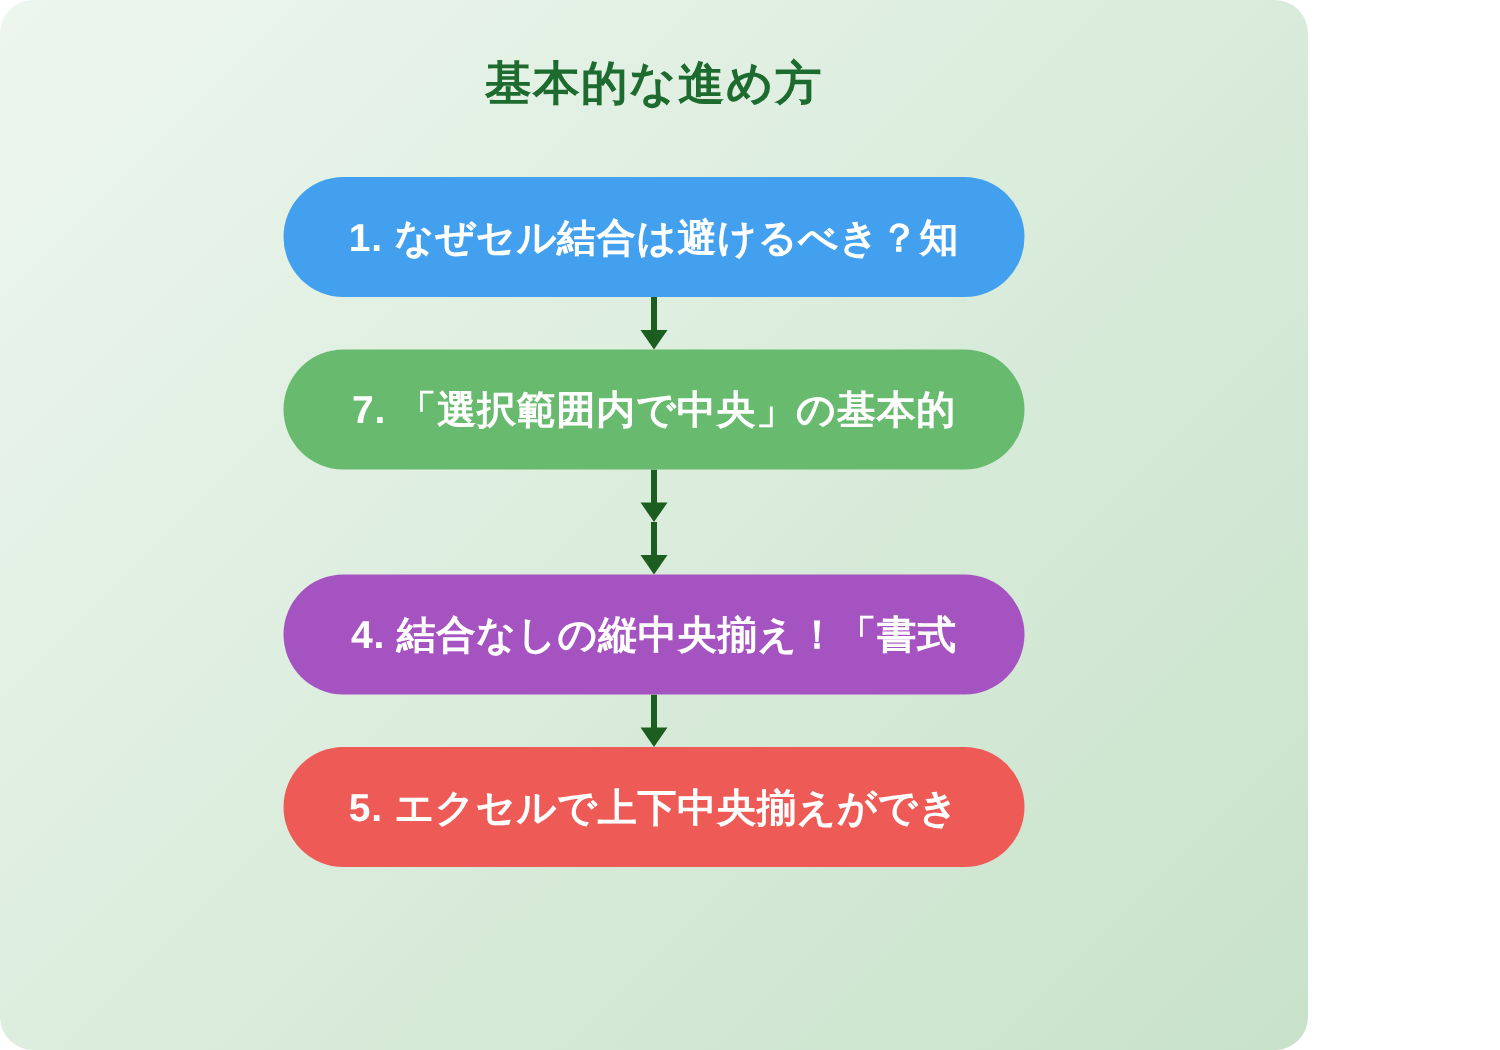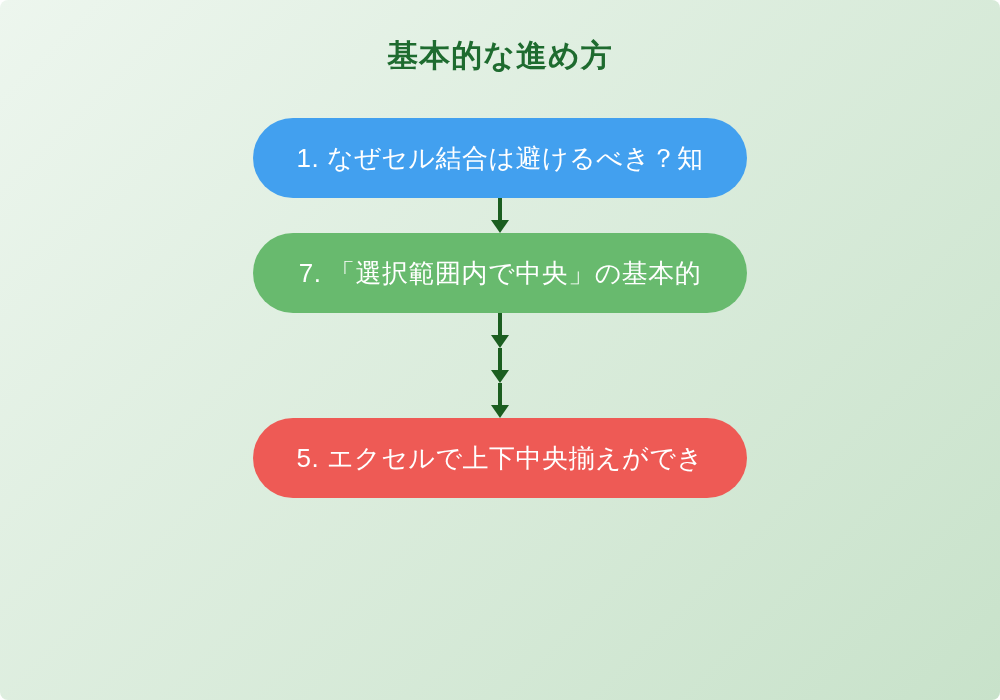--- a/index.html
+++ b/index.html
@@ -3,23 +3,23 @@
 <meta charset="utf-8">
 <style>
   html, body {
     margin: 0;
     padding: 0;
     background: #ffffff;
     font-family: "Liberation Sans", "DejaVu Sans", sans-serif;
   }
   .canvas {
     position: relative;
-    width: 1000px;
+    width: 872px;
     height: 700px;
-    border-radius: 8px;
+    border-radius: 22px;
     background: linear-gradient(135deg, var(--bg-start, #edf6ee) 0%, var(--bg-end, #c8e2ca) 100%);
     overflow: hidden;
     box-sizing: border-box;
   }
   .title {
     margin: 0;
     padding-top: 34px;
     height: 44px;
     line-height: 44px;
     text-align: center;
@@ -36,21 +36,21 @@
   }
   .pill {
     width: 494px;
     height: 80px;
     border-radius: 40px;
     display: flex;
     align-items: center;
     justify-content: center;
     color: #ffffff;
     font-size: 26px;
-    font-weight: 400;
+    font-weight: 700;
     letter-spacing: 0.5px;
     white-space: nowrap;
     box-sizing: border-box;
   }
   .arrow {
     display: block;
     width: 20px;
     height: 35px;
     fill: var(--arrow-color, #1b5e20);
     flex: 0 0 auto;
@@ -77,20 +77,21 @@
       <rect x="8" y="0" width="4" height="24"></rect>
       <polygon points="1,22 19,22 10,35"></polygon>
     </svg>
 
 
     <svg class="arrow" viewBox="0 0 20 35" aria-hidden="true">
       <rect x="8" y="0" width="4" height="24"></rect>
       <polygon points="1,22 19,22 10,35"></polygon>
     </svg>
 
+    <div class="pill" style="background: rgb(165, 83, 193);">4. 結合なしの縦中央揃え！「書式</div>
 
     <svg class="arrow" viewBox="0 0 20 35" aria-hidden="true">
       <rect x="8" y="0" width="4" height="24"></rect>
       <polygon points="1,22 19,22 10,35"></polygon>
     </svg>
 
     <div class="pill" style="background: rgb(238, 90, 85);">5. エクセルで上下中央揃えができ</div>
 
   </div>
 </div>

